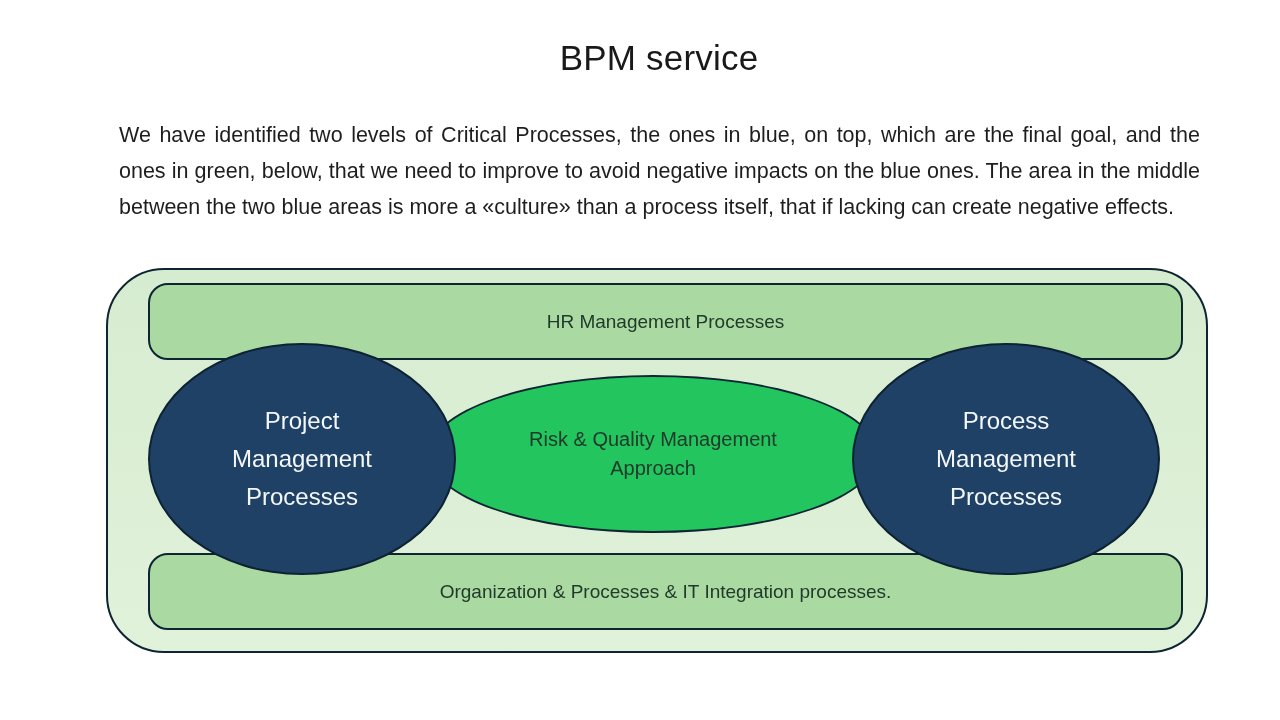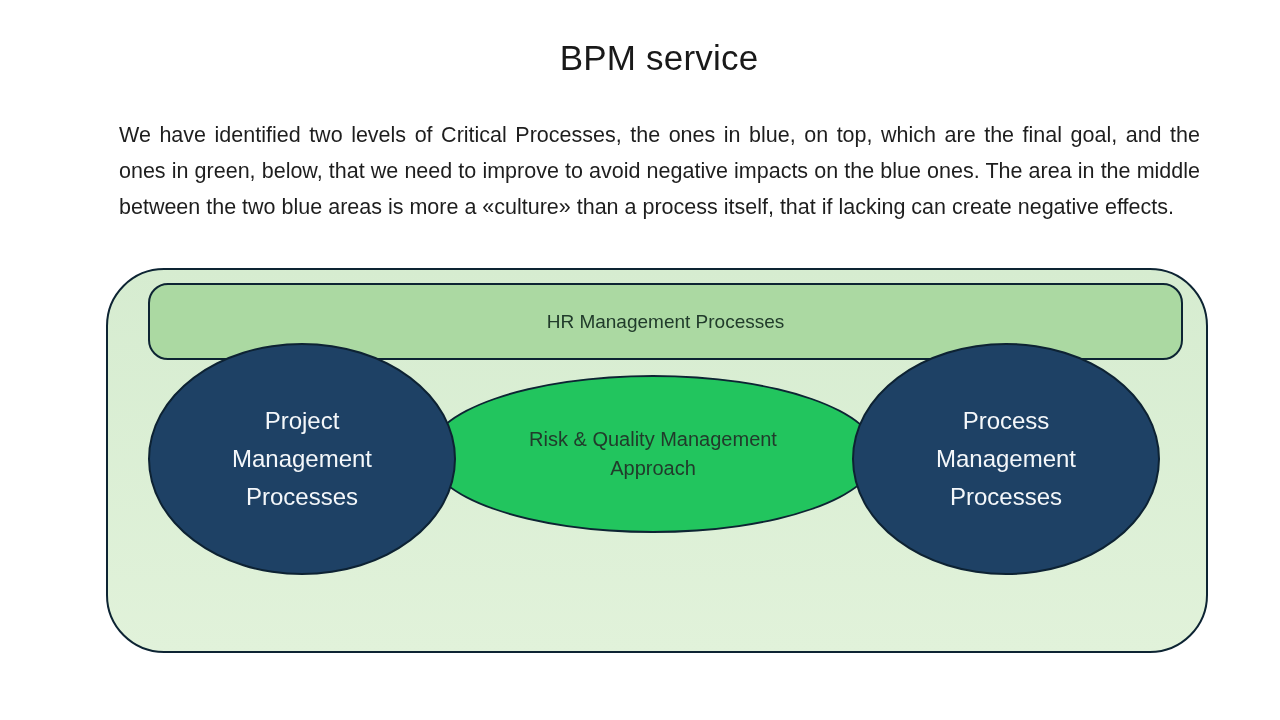--- a/index.html
+++ b/index.html
@@ -123,20 +123,23 @@
   <p class="intro">We have identified two levels of Critical Processes, the ones in blue, on top, which are the final goal, and the ones in green, below, that we need to improve to avoid negative impacts on the blue ones. The area in the middle between the two blue areas is more a «culture» than a process itself, that if lacking can create negative effects.</p>
 
   <div class="diagram">
 
     <div class="container-box"></div>
 
     <div class="bar top">
       <span>HR Management Processes</span>
     </div>
 
+    <div class="bar bottom">
+      <span>Organization &amp; Processes &amp; IT Integration processes.</span>
+    </div>
 
     <div class="center-ellipse">
       <span>Risk &amp; Quality Management Approach</span>
     </div>
 
     <div class="blue-ellipse left">
       <span>Project Management Processes</span>
     </div>
 
     <div class="blue-ellipse right">

